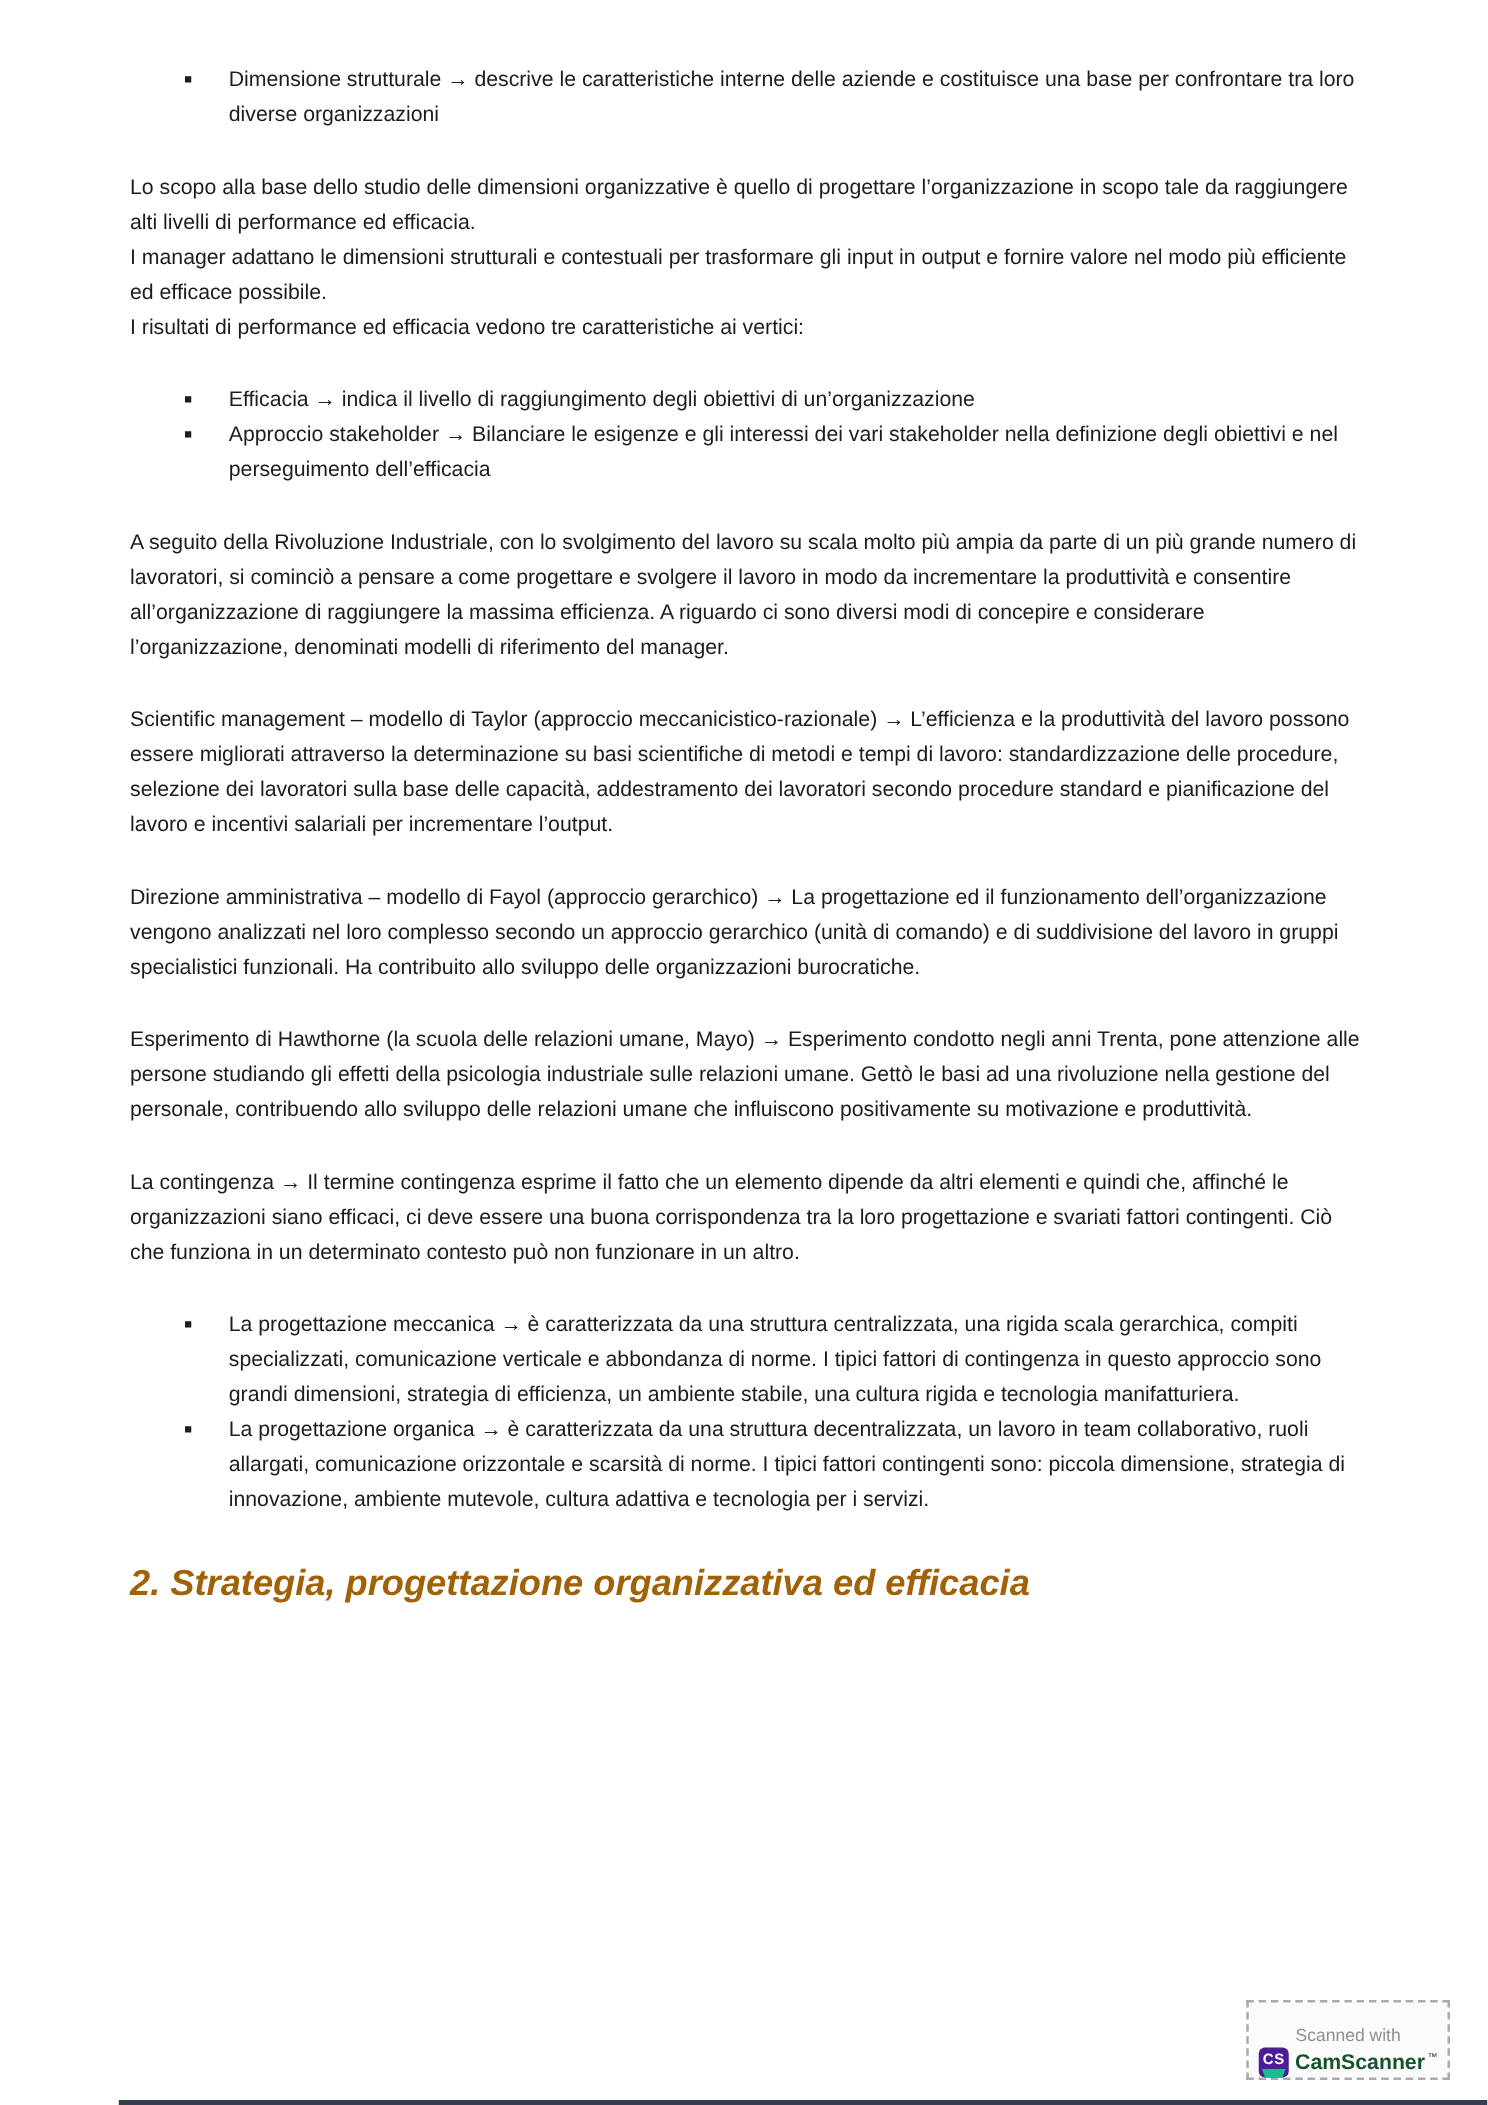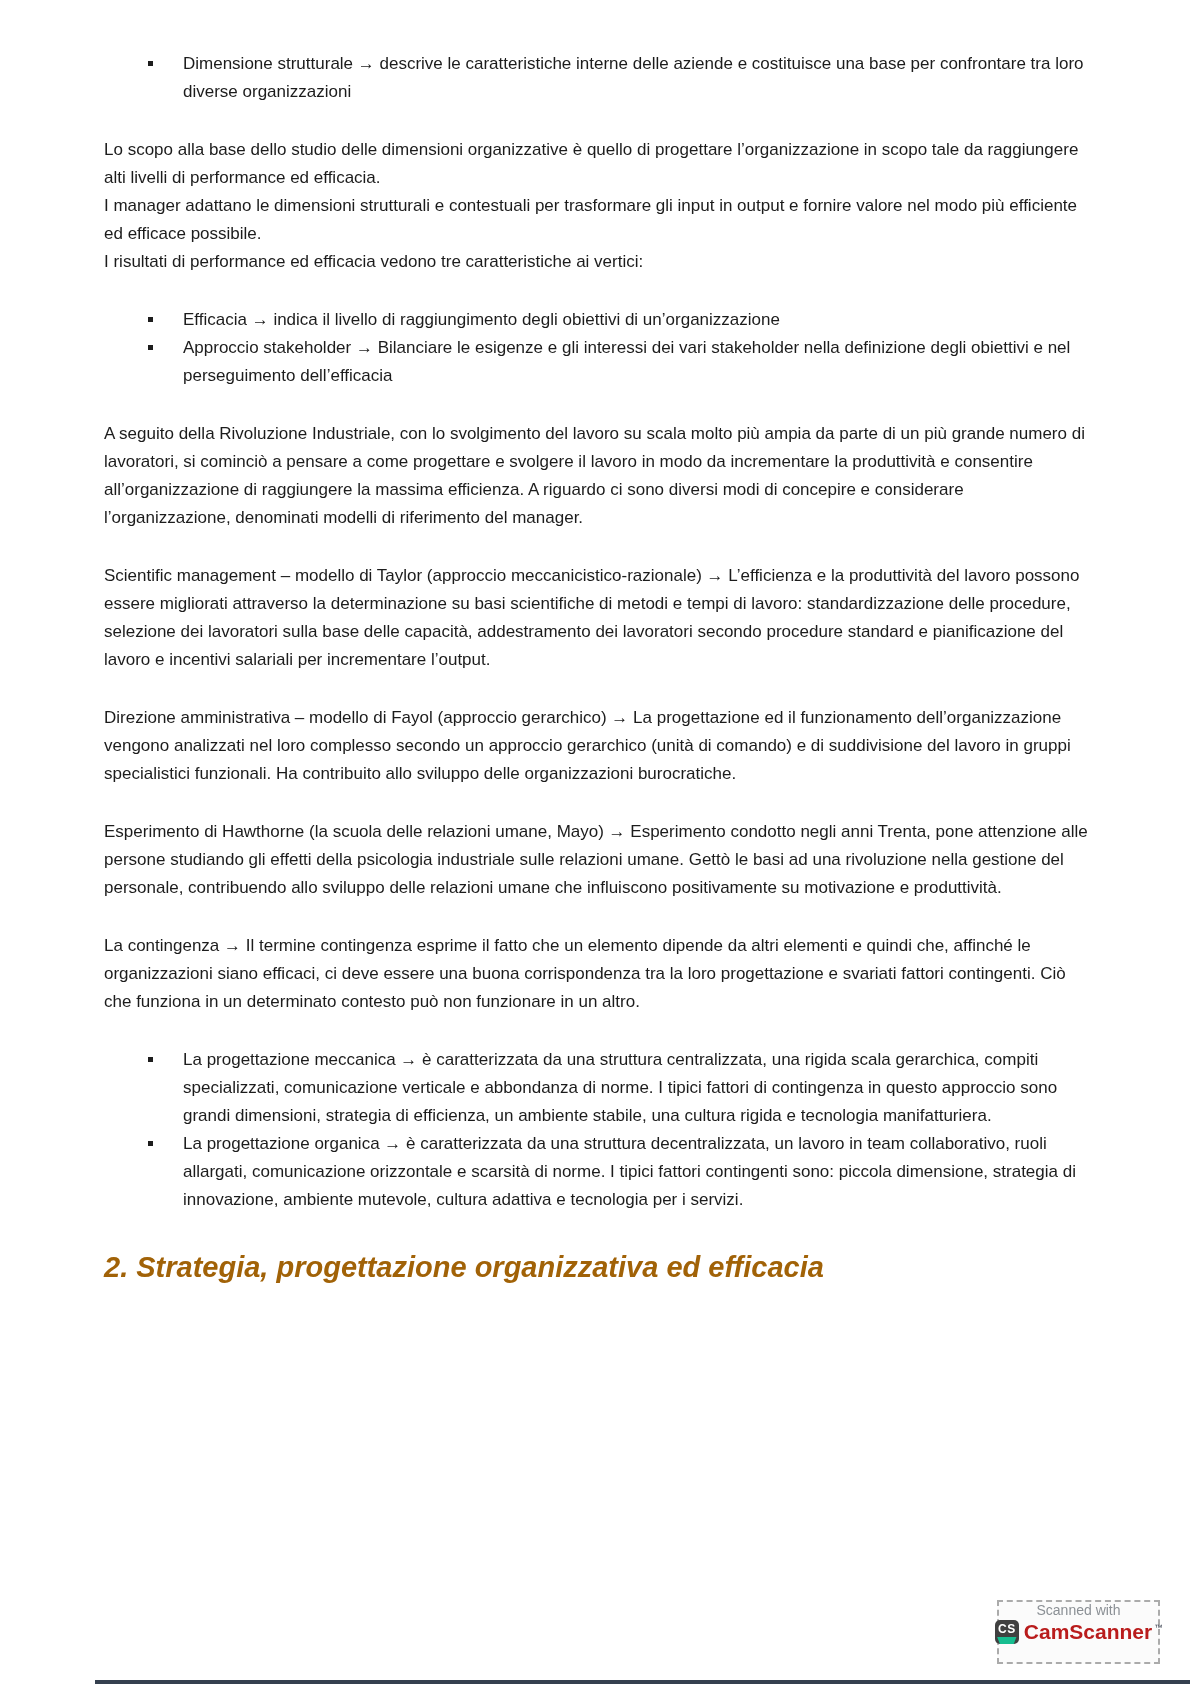--- a/index.html
+++ b/index.html
@@ -54,38 +54,38 @@
     left: 997px;
     top: 1600px;
     width: 163px;
     height: 64px;
     border: 2px dashed #ababab;
     background: #fbfbfb;
     box-sizing: border-box;
     display: flex;
     flex-direction: column;
     align-items: center;
-    justify-content: flex-start;
+    justify-content: flex-end;
     gap: 2px;
   }
   .scan-badge .scanned-with {
     color: #8b9095;
     font-size: 14px;
     line-height: 16px;
   }
   .scan-badge .brand-row {
     display: flex;
     align-items: center;
     gap: 5px;
   }
   .cs-logo {
     width: 24px;
     height: 24px;
     border-radius: 5px;
-    background: #404040;
+    background: #4c1d95;
     position: relative;
     overflow: hidden;
     flex: 0 0 auto;
   }
   .cs-logo .cs-letters {
     position: absolute;
     top: 1px;
     left: 0;
     right: 0;
     text-align: center;
@@ -98,22 +98,22 @@
   .cs-logo .cs-teal {
     position: absolute;
     bottom: 0;
     left: 0;
     right: 0;
     height: 7px;
     background: #17bd90;
     clip-path: polygon(10% 0, 90% 0, 79% 100%, 21% 100%);
   }
   .brand-name {
-    color: #b91c1c;
-    font-size: 21px;
+    color: #14532d;
+    font-size: 17px;
     font-weight: 600;
     line-height: 24px;
   }
   .brand-tm {
     color: #232c3b;
     font-size: 8px;
     align-self: flex-start;
     margin-left: -3px;
     margin-top: 3px;
   }

